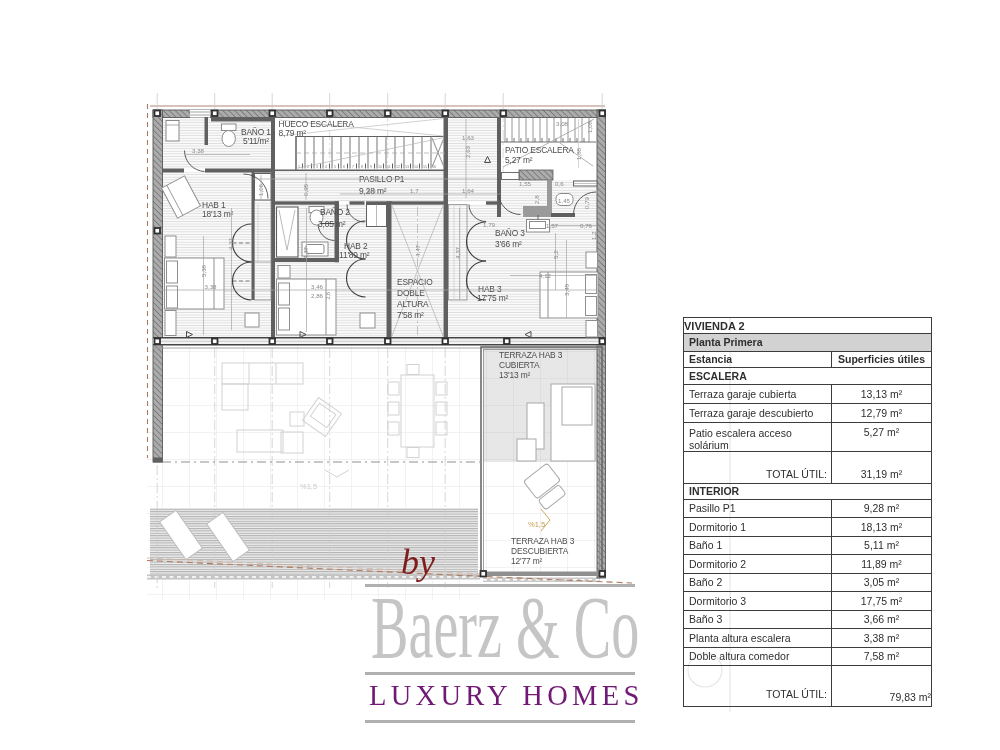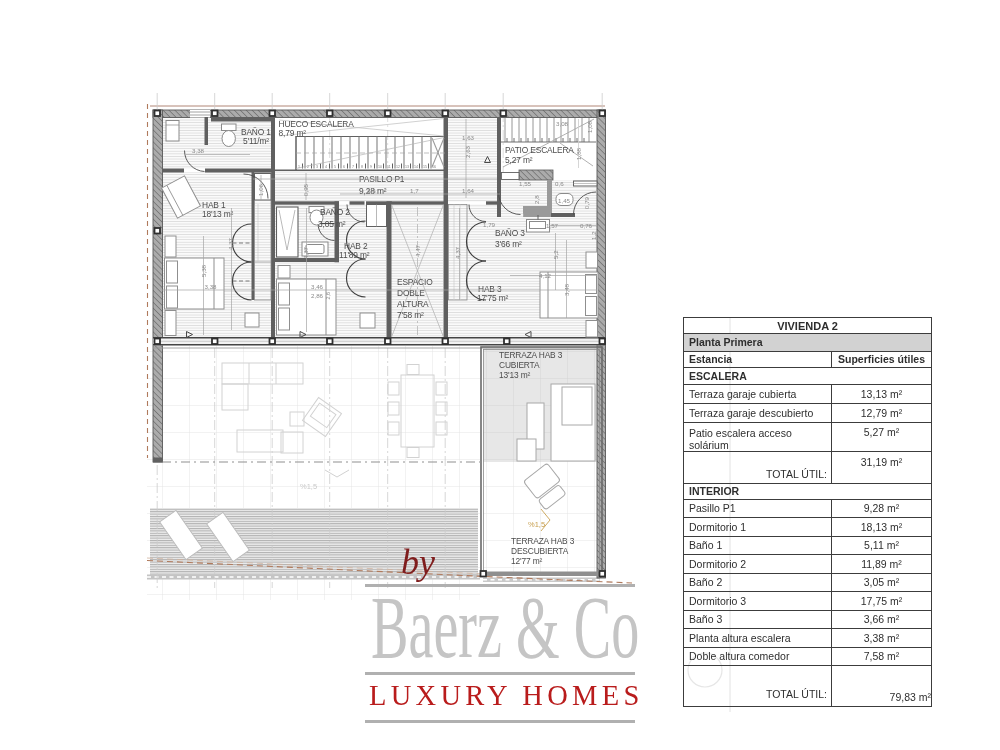--- a/index.html
+++ b/index.html
@@ -583,21 +583,21 @@
 </svg>
 
 <div id="tblwrap">
 <table class="areas">
 <colgroup>
         <col style="width:148px">
         <col style="width:100px">
 </colgroup>
       <tbody>
         <tr>
-          <td colspan="2" style="text-align:center;font-weight:bold;height:15px;padding:0;font-size:11px;">VIVIENDA 2</td>
+          <td colspan="2" style="font-weight:bold;height:15px;padding:0;font-size:11px;">VIVIENDA 2</td>
         </tr>
 <tr>
           <td colspan="2" style="font-weight:bold;background:#d2d2d2;height:16.5px;">Planta Primera</td>
         </tr>
 <tr>
           <td style="font-weight:bold;height:15px;">Estancia</td>
           <td class="v" style="font-weight:bold;">Superficies útiles</td>
         </tr>
 <tr>
           <td colspan="2" style="font-weight:bold;height:16.5px;">ESCALERA</td>
@@ -609,21 +609,21 @@
 <tr>
           <td style="height:18px;">Terraza garaje descubierto</td>
           <td class="v">12,79 m²</td>
         </tr>
 <tr>
           <td style="height:17px;line-height:12px;padding-top:4px;vertical-align:top;">Patio escalera acceso solárium</td>
           <td class="v" style="vertical-align:top;padding-top:3px;">5,27 m²</td>
         </tr>
 <tr>
           <td style="height:28px;text-align:right;padding-right:4px;vertical-align:bottom;padding-bottom:3px;">TOTAL ÚTIL:</td>
-          <td class="v" style="vertical-align:bottom;padding-bottom:15px;">31,19 m²</td>
+          <td class="v" style="vertical-align:bottom;padding-bottom:3px;">31,19 m²</td>
         </tr>
 <tr>
           <td colspan="2" style="font-weight:bold;height:14.5px;">INTERIOR</td>
         </tr>
 <tr>
           <td style="height:17px;">Pasillo P1</td>
           <td class="v">9,28 m²</td>
         </tr>
 <tr>
           <td style="height:18px;">Dormitorio 1</td>
@@ -666,15 +666,15 @@
 </div>
 
 <div class="abs wm" style="left:401px;top:541px;font-family:'Liberation Serif',serif;font-style:italic;font-size:36px;color:#7f1d1d;">by</div>
 
 <div class="abs" style="left:365px;top:584px;width:270px;height:2.5px;background:#b0b0b0;"></div>
 
 <div class="abs wm" style="left:371px;top:583px;width:264px;font-family:'Liberation Serif',serif;font-size:89px;line-height:89px;color:#c5c5c5;transform:scaleX(0.631);transform-origin:0 0;white-space:nowrap;">Baerz &amp; Co</div>
 
 <div class="abs" style="left:365px;top:672px;width:270px;height:2.5px;background:#b0b0b0;"></div>
 
-<div class="abs wm" style="left:369px;top:680px;font-family:'Liberation Serif',serif;font-size:28.5px;letter-spacing:4.3px;color:#b91c1c;white-space:nowrap;transform:scaleX(1.0);transform-origin:0 0;">LUXURY HOMES</div>
+<div class="abs wm" style="left:369px;top:680px;font-family:'Liberation Serif',serif;font-size:28.5px;letter-spacing:4.3px;color:#701a75;white-space:nowrap;transform:scaleX(1.0);transform-origin:0 0;">LUXURY HOMES</div>
 
 <div class="abs" style="left:365px;top:720px;width:270px;height:2.5px;background:#b0b0b0;"></div>
 
 </body></html>

